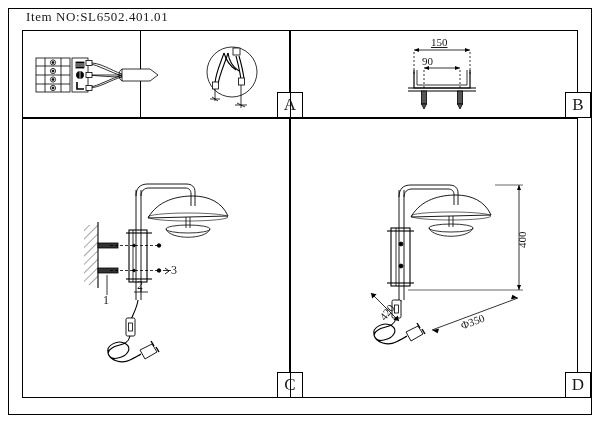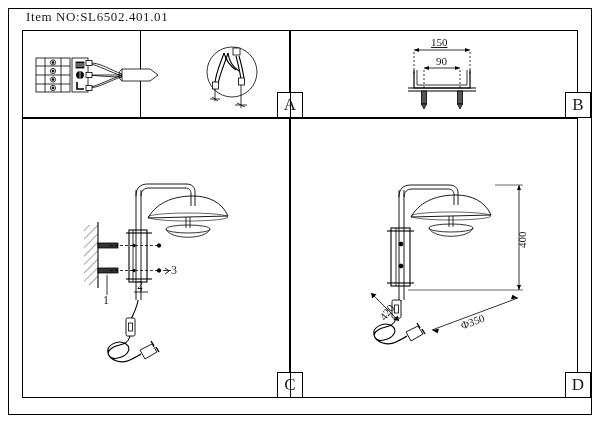--- a/index.html
+++ b/index.html
@@ -128,21 +128,21 @@
       <line x1="408" y1="91" x2="476" y2="91" stroke-width="1.2"></line>
 
       <rect x="421.5" y="91" width="5" height="13" fill="#555" stroke="#000"></rect>
       <path d="M421.5 104 L424 109 L426.5 104 Z" fill="#555" stroke="#000"></path>
       <rect x="457.5" y="91" width="5" height="13" fill="#555" stroke="#000"></rect>
       <path d="M457.5 104 L460 109 L462.5 104 Z" fill="#555" stroke="#000"></path>
     </g>
   </svg>
 
   <div class="dimtxt" style="left:431px;top:36px;text-decoration:underline;">150</div>
-  <div class="dimtxt" style="left:436px;top:55px;">90</div>
+  <div class="dimtxt" style="left:422px;top:55px;">90</div>
 
   <div class="plabel" id="labB">B</div>
 
   <div class="panel" id="panelC"></div>
 
   <svg width="600" height="423">
     <defs>
       <pattern id="hatchC" width="6" height="6" patternTransform="rotate(45)" patternUnits="userSpaceOnUse">
         <line x1="0" y1="0" x2="0" y2="6" stroke="#000" stroke-width="0.7"></line>
       </pattern>

